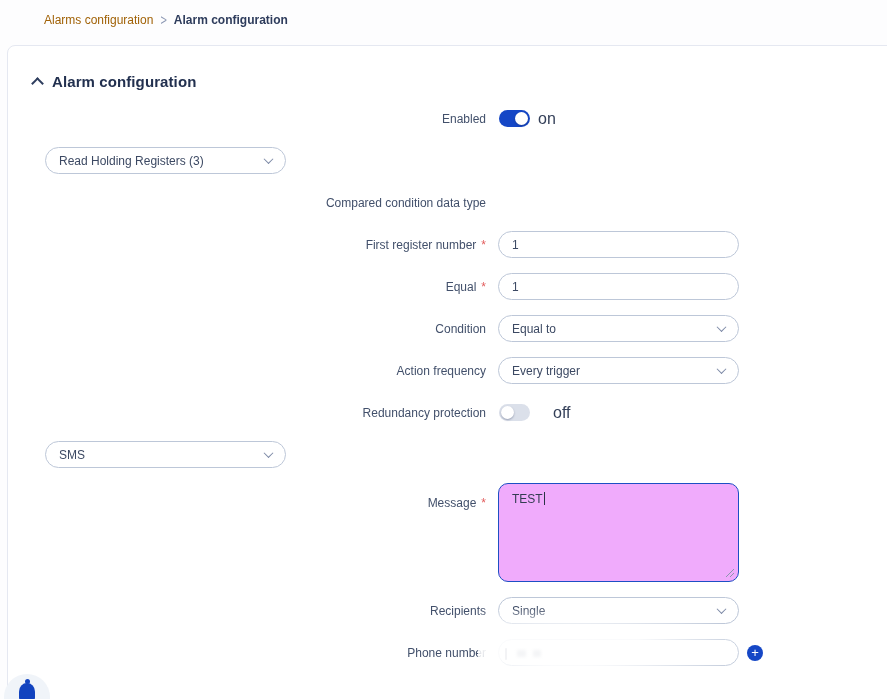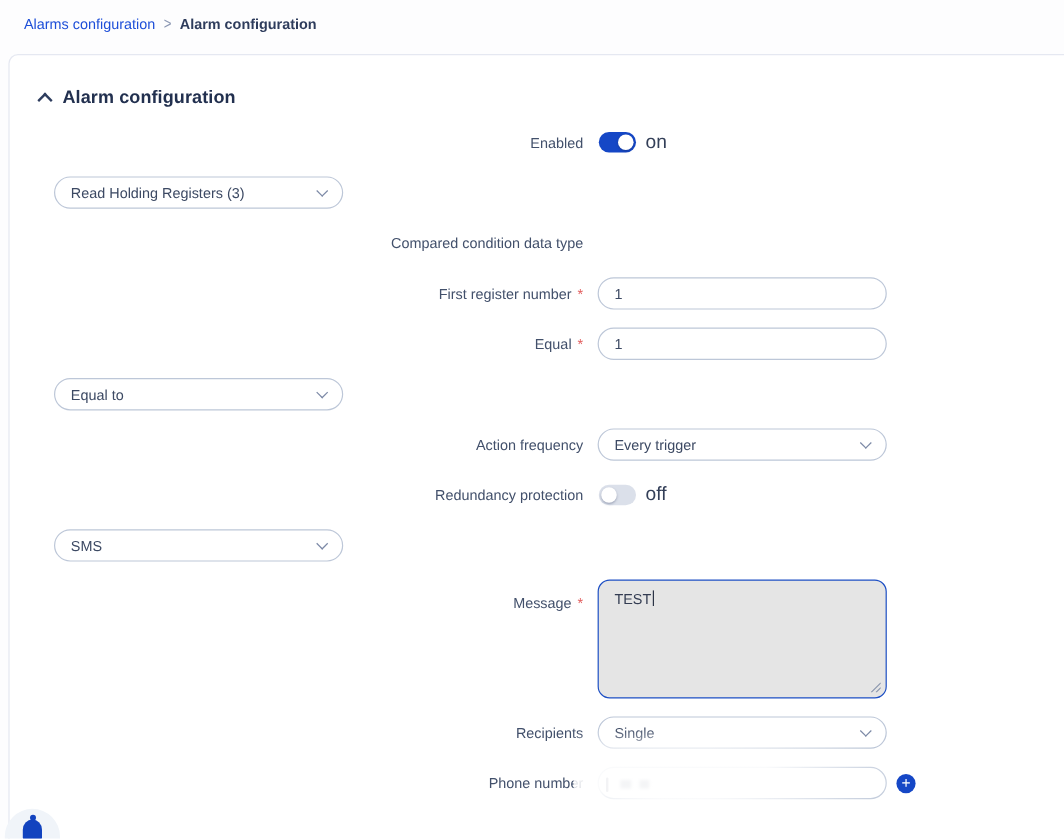--- a/index.html
+++ b/index.html
@@ -1,20 +1,20 @@
 <!DOCTYPE html>
 <html><head>
 <meta charset="utf-8">
 <style>
   html,body{margin:0;padding:0;background:#fff;}
   .page{position:relative;width:887px;height:699px;overflow:hidden;background:#fdfdfe;
         font-family:"Liberation Sans", sans-serif;}
   
   .breadcrumb{position:absolute;left:20px;top:13px;font-size:12px;display:flex;gap:7px;align-items:center;}
-  .crumb-parent{color:#1d4ed8;}
+  .crumb-parent{color:#a16207;margin-left:24px;}
   .crumb-sep{color:#8b97b3;font-size:11px;transform:scaleY(1.25);display:inline-block;}
   .crumb-current{color:#2e3c5c;font-weight:bold;}
   
   .card{position:absolute;left:7px;top:45px;width:1100px;height:880px;background:#ffffff;
         border:1px solid #e5e8f1;border-radius:8px;box-sizing:border-box;padding:0 0 0 25px;}
   .panel-header{margin-top:27px;display:flex;align-items:center;gap:10px;cursor:pointer;width:220px;}
   .chev-up{width:7px;height:7px;border-left:2px solid #2e3d5e;border-top:2px solid #2e3d5e;
            transform:rotate(45deg);margin-top:4px;flex:0 0 auto;}
   .panel-title{font-size:15px;font-weight:bold;color:#22304f;letter-spacing:.1px;}
   
@@ -38,21 +38,21 @@
   .toggle{width:31px;height:17px;border-radius:9px;position:relative;cursor:pointer;margin-left:1px;flex:0 0 auto;}
   .toggle .knob{position:absolute;top:2px;width:13px;height:13px;border-radius:50%;background:#fff;
                 box-shadow:0 1px 2px rgba(30,40,80,.35);}
   .toggle.on{background:#1547c6;}
   .toggle.on .knob{right:2px;}
   .toggle.off{background:#dbe0ea;}
   .toggle.off .knob{left:2px;}
   .state{margin-left:8px;font-size:16px;color:#333f58;}
   
   .textarea{width:241px;height:99px;box-sizing:border-box;border:1.5px solid #1d4fc4;border-radius:10px;
-            background:#e5e5e5;padding:8px 13px;font-size:12px;color:#333c52;position:relative;cursor:text;}
+            background:#f0abfc;padding:8px 13px;font-size:12px;color:#333c52;position:relative;cursor:text;}
   .caret{display:inline-block;width:1px;height:13px;background:#2b3346;vertical-align:-2px;margin-left:1px;}
   .grip{position:absolute;right:4px;bottom:4px;}
   
   .phone-wrap{position:relative;}
   .rmark{position:absolute;background:#46526e;filter:blur(1.5px);opacity:.75;border-radius:1px;}
   .rm0{left:6px;top:8px;width:1.5px;height:12px;filter:blur(.6px);opacity:.85;}
   .rm1{left:18px;top:10px;width:9px;height:7px;}
   .rm2{left:34px;top:10px;width:8px;height:7px;}
   .smudge{position:absolute;left:478px;top:606px;width:280px;height:84px;z-index:3;pointer-events:none;
           background:radial-gradient(ellipse at 32% 50%, rgba(255,255,255,.92) 30%, rgba(255,255,255,0) 72%);}
@@ -120,41 +120,44 @@
 
       <div class="row">
         <div class="label-cell">
           <span>Equal</span>
           <span class="req">*</span>
         </div>
         <input class="ctrl tinput" value="1" style="">
       </div>
 
       <div class="row">
+        <div class="label-cell">
+            <span>Condition</span>
+          </div>
         <div class="ctrl select">
           <span>Equal to</span>
           <span class="chev-down"></span>
         </div>
       </div>
 
       <div class="row">
         <div class="label-cell">
             <span>Action frequency</span>
           </div>
         <div class="ctrl select">
           <span>Every trigger</span>
           <span class="chev-down"></span>
         </div>
       </div>
 
       <div class="row">
         <div class="label-cell">
             <span>Redundancy protection</span>
           </div>
-        <div class="ctrl" style="display:flex;align-items:center;">
+        <div class="ctrl" style="display:flex;align-items:center;gap:15px;">
           <div class="toggle off">
               <div class="knob"></div>
             </div>
           <span class="state">off</span>
         </div>
       </div>
 
       <div class="row">
         <div class="ctrl select">
           <span>SMS</span>

